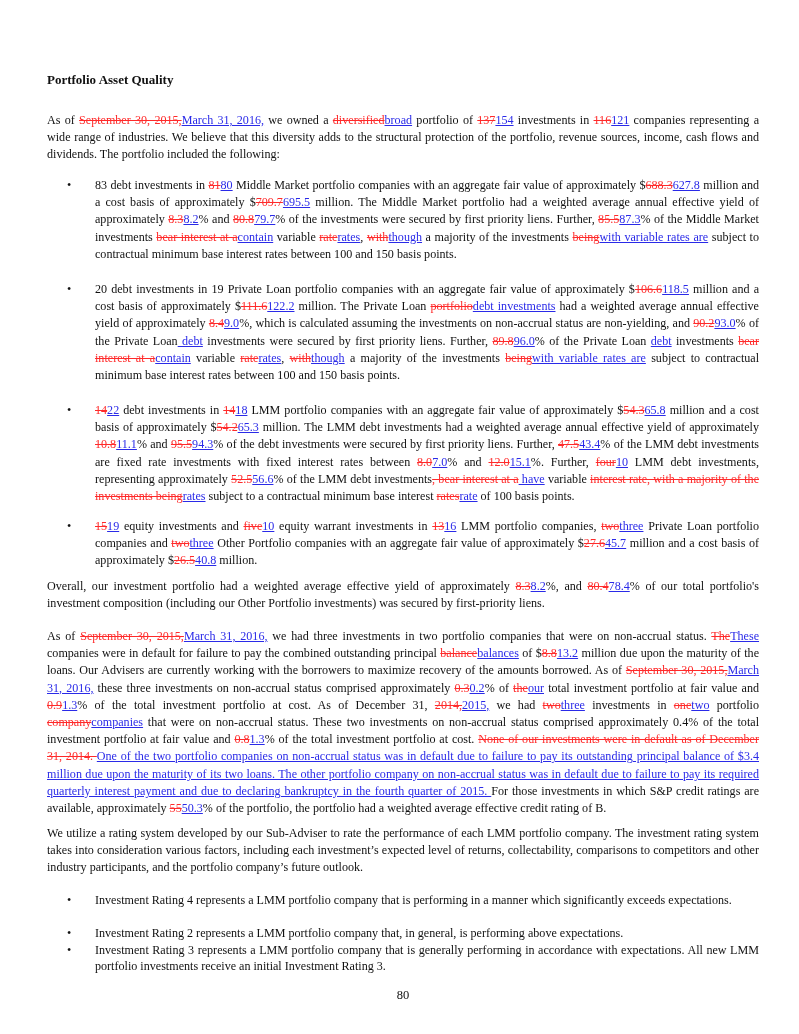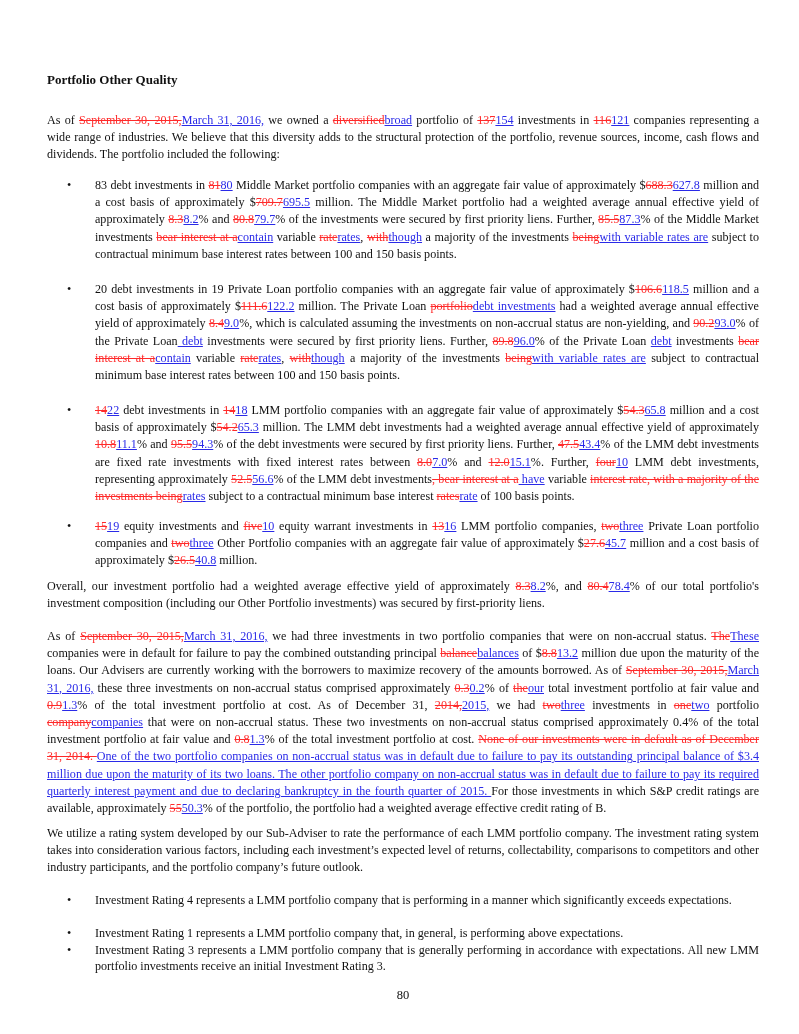--- a/index.html
+++ b/index.html
@@ -15,21 +15,21 @@
   .bul2 .dot { position: absolute; left: 0; top: 0; }
   .bul2 .txt { margin-left: 28px; display: block; }
   .del { color: #ff2a2a; text-decoration: line-through; }
   .ins { color: #2a2ae8; text-decoration: underline; }
   .pagenum { position: absolute; top: 988px; left: 0; width: 712px; text-align: center; font-size: 12.5px; }
 </style>
 </head>
 <body>
 
 <div class="page">
-  <div class="heading">Portfolio Other Quality</div>
+  <div class="heading">Portfolio Asset Quality</div>
 
   <div class="para" style="top:112px"><span>As of </span><span class="del" style="color: rgb(255, 42, 42);">September 30, 2015,</span><span class="ins" style="color: rgb(42, 42, 232);">March 31, 2016,</span><span> we owned a </span><span class="del" style="color: rgb(255, 42, 42);">diversified</span><span class="ins" style="color: rgb(42, 42, 232);">broad</span><span> portfolio of </span><span class="del" style="color: rgb(255, 42, 42);">137</span><span class="ins" style="color: rgb(42, 42, 232);">154</span><span> investments in </span><span class="del" style="color: rgb(255, 42, 42);">116</span><span class="ins" style="color: rgb(42, 42, 232);">121</span><span> companies representing a wide range of industries. We believe that this diversity adds to the structural protection of the portfolio, revenue sources, income, cash flows and dividends. The portfolio included the following:</span></div>
 
   <div class="bul" style="top:177px">
     <span class="dot">•</span>
     <span class="txt"><span>83 debt investments in </span><span class="del" style="color: rgb(255, 42, 42);">81</span><span class="ins" style="color: rgb(42, 42, 232);">80</span><span> Middle Market portfolio companies with an aggregate fair value of approximately $</span><span class="del" style="color: rgb(255, 42, 42);">688.3</span><span class="ins" style="color: rgb(42, 42, 232);">627.8</span><span> million and a cost basis of approximately $</span><span class="del" style="color: rgb(255, 42, 42);">709.7</span><span class="ins" style="color: rgb(42, 42, 232);">695.5</span><span> million. The Middle Market portfolio had a weighted average annual effective yield of approximately </span><span class="del" style="color: rgb(255, 42, 42);">8.3</span><span class="ins" style="color: rgb(42, 42, 232);">8.2</span><span>% and </span><span class="del" style="color: rgb(255, 42, 42);">80.8</span><span class="ins" style="color: rgb(42, 42, 232);">79.7</span><span>% of the investments were secured by first priority liens. Further, </span><span class="del" style="color: rgb(255, 42, 42);">85.5</span><span class="ins" style="color: rgb(42, 42, 232);">87.3</span><span>% of the Middle Market investments </span><span class="del" style="color: rgb(255, 42, 42);">bear interest at a</span><span class="ins" style="color: rgb(42, 42, 232);">contain</span><span> variable </span><span class="del" style="color: rgb(255, 42, 42);">rate</span><span class="ins" style="color: rgb(42, 42, 232);">rates</span><span>, </span><span class="del" style="color: rgb(255, 42, 42);">with</span><span class="ins" style="color: rgb(42, 42, 232);">though</span><span> a majority of the investments </span><span class="del" style="color: rgb(255, 42, 42);">being</span><span class="ins" style="color: rgb(42, 42, 232);">with variable rates are</span><span> subject to contractual minimum base interest rates between 100 and 150 basis points.</span></span>
   </div>
   <div class="bul" style="top:281px">
     <span class="dot">•</span>
     <span class="txt"><span>20 debt investments in 19 Private Loan portfolio companies with an aggregate fair value of approximately $</span><span class="del" style="color: rgb(255, 42, 42);">106.6</span><span class="ins" style="color: rgb(42, 42, 232);">118.5</span><span> million and a cost basis of approximately $</span><span class="del" style="color: rgb(255, 42, 42);">111.6</span><span class="ins" style="color: rgb(42, 42, 232);">122.2</span><span> million. The Private Loan </span><span class="del" style="color: rgb(255, 42, 42);">portfolio</span><span class="ins" style="color: rgb(42, 42, 232);">debt investments</span><span> had a weighted average annual effective yield of approximately </span><span class="del" style="color: rgb(255, 42, 42);">8.4</span><span class="ins" style="color: rgb(42, 42, 232);">9.0</span><span>%, which is calculated assuming the investments on non-accrual status are non-yielding, and </span><span class="del" style="color: rgb(255, 42, 42);">90.2</span><span class="ins" style="color: rgb(42, 42, 232);">93.0</span><span>% of the Private Loan</span><span class="ins" style="color: rgb(42, 42, 232);"> debt</span><span> investments were secured by first priority liens. Further, </span><span class="del" style="color: rgb(255, 42, 42);">89.8</span><span class="ins" style="color: rgb(42, 42, 232);">96.0</span><span>% of the Private Loan </span><span class="ins" style="color: rgb(42, 42, 232);">debt</span><span> investments </span><span class="del" style="color: rgb(255, 42, 42);">bear interest at a</span><span class="ins" style="color: rgb(42, 42, 232);">contain</span><span> variable </span><span class="del" style="color: rgb(255, 42, 42);">rate</span><span class="ins" style="color: rgb(42, 42, 232);">rates</span><span>, </span><span class="del" style="color: rgb(255, 42, 42);">with</span><span class="ins" style="color: rgb(42, 42, 232);">though</span><span> a majority of the investments </span><span class="del" style="color: rgb(255, 42, 42);">being</span><span class="ins" style="color: rgb(42, 42, 232);">with variable rates are</span><span> subject to contractual minimum base interest rates between 100 and 150 basis points.</span></span>
@@ -48,21 +48,21 @@
   <div class="para" style="top:628px"><span>As of </span><span class="del" style="color: rgb(255, 42, 42);">September 30, 2015,</span><span class="ins" style="color: rgb(42, 42, 232);">March 31, 2016,</span><span> we had three investments in two portfolio companies that were on non-accrual status. </span><span class="del" style="color: rgb(255, 42, 42);">The</span><span class="ins" style="color: rgb(42, 42, 232);">These</span><span> companies   were in default for failure to pay the combined outstanding principal </span><span class="del" style="color: rgb(255, 42, 42);">balance</span><span class="ins" style="color: rgb(42, 42, 232);">balances</span><span> of $</span><span class="del" style="color: rgb(255, 42, 42);">8.8</span><span class="ins" style="color: rgb(42, 42, 232);">13.2</span><span> million due upon the maturity of the loans. Our Advisers are currently working with the borrowers to maximize recovery of the amounts borrowed. As of </span><span class="del" style="color: rgb(255, 42, 42);">September 30, 2015,</span><span class="ins" style="color: rgb(42, 42, 232);">March 31, 2016,</span><span> these three investments on non-accrual status comprised approximately </span><span class="del" style="color: rgb(255, 42, 42);">0.3</span><span class="ins" style="color: rgb(42, 42, 232);">0.2</span><span>% of </span><span class="del" style="color: rgb(255, 42, 42);">the</span><span class="ins" style="color: rgb(42, 42, 232);">our</span><span> total investment portfolio at fair value and </span><span class="del" style="color: rgb(255, 42, 42);">0.9</span><span class="ins" style="color: rgb(42, 42, 232);">1.3</span><span>% of the total investment portfolio at cost. As of December 31, </span><span class="del" style="color: rgb(255, 42, 42);">2014,</span><span class="ins" style="color: rgb(42, 42, 232);">2015,</span><span> we had </span><span class="del" style="color: rgb(255, 42, 42);">two</span><span class="ins" style="color: rgb(42, 42, 232);">three</span><span> investments in </span><span class="del" style="color: rgb(255, 42, 42);">one</span><span class="ins" style="color: rgb(42, 42, 232);">two</span><span> portfolio </span><span class="del" style="color: rgb(255, 42, 42);">company</span><span class="ins" style="color: rgb(42, 42, 232);">companies</span><span> that were on non-accrual status. These two investments on non-accrual status comprised approximately 0.4% of the total investment portfolio at fair value and </span><span class="del" style="color: rgb(255, 42, 42);">0.8</span><span class="ins" style="color: rgb(42, 42, 232);">1.3</span><span>% of the total investment portfolio at cost. </span><span class="del" style="color: rgb(255, 42, 42);">None of our investments were in default as of December 31, 2014. </span><span class="ins" style="color: rgb(42, 42, 232);">One of the two portfolio companies on non-accrual status was in default due to failure to pay its outstanding principal balance of $3.4 million due upon the maturity of its two loans.  The other portfolio company on non-accrual status was in default due to failure to pay its required quarterly interest payment and due to declaring bankruptcy in the fourth quarter of  2015. </span><span> For those investments in which S&amp;P credit ratings are available, approximately </span><span class="del" style="color: rgb(255, 42, 42);">55</span><span class="ins" style="color: rgb(42, 42, 232);">50.3</span><span>% of the portfolio, the portfolio had a weighted average effective credit rating of B.</span></div>
 
   <div class="para" style="top:825px">We utilize a rating system developed by our Sub-Adviser to rate the performance of each LMM portfolio company. The investment rating system takes into consideration various factors, including each investment’s expected level of returns, collectability, comparisons to competitors and other industry participants, and the portfolio company’s future outlook.</div>
 
   <div class="bul2" style="top:892px">
     <span class="dot">•</span>
     <span class="txt">Investment Rating 4 represents a LMM portfolio company that is performing in a manner which significantly exceeds expectations.</span>
   </div>
   <div class="bul2" style="top:925px">
     <span class="dot">•</span>
-    <span class="txt">Investment Rating 1 represents a LMM portfolio company that, in general, is performing above expectations.</span>
+    <span class="txt">Investment Rating 2 represents a LMM portfolio company that, in general, is performing above expectations.</span>
   </div>
   <div class="bul2" style="top:942px">
     <span class="dot">•</span>
     <span class="txt">Investment Rating 3 represents a LMM portfolio company that is generally performing in accordance with expectations. All new LMM portfolio investments receive an initial Investment Rating 3.</span>
   </div>
 
   <div class="pagenum">80</div>
 </div>
 
 </body></html>

